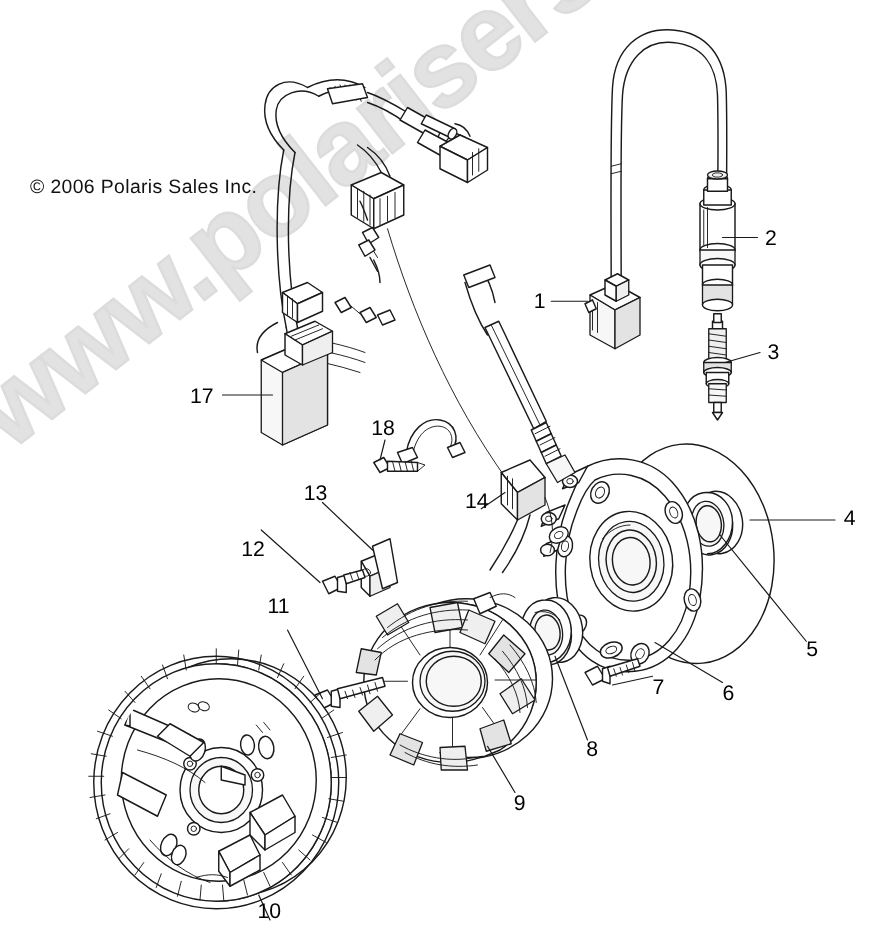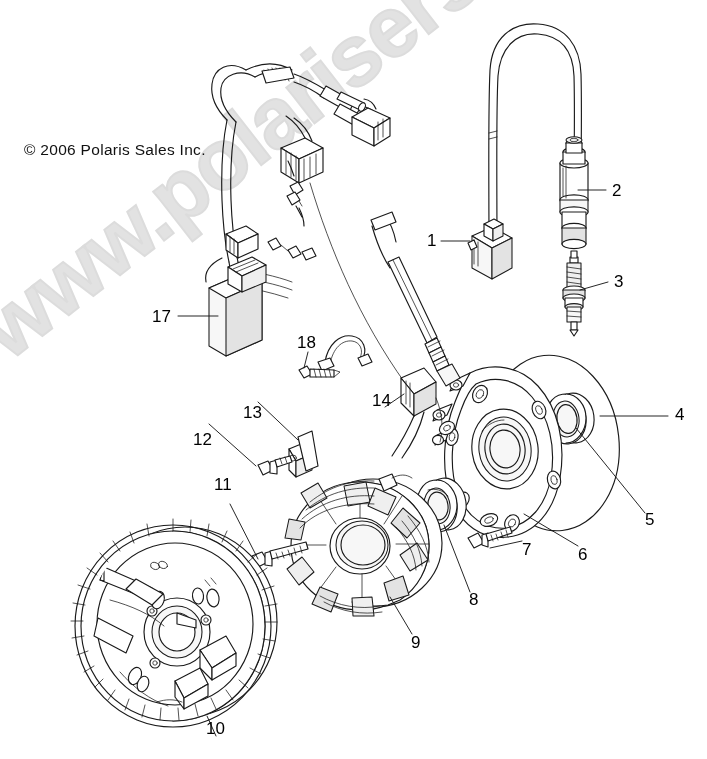--- a/index.html
+++ b/index.html
@@ -519,18 +519,18 @@
   <div class="num" style="left:614px;top:273px;">3</div>
   <div class="num" style="left:675px;top:406px;">4</div>
   <div class="num" style="left:645px;top:511px;">5</div>
   <div class="num" style="left:578px;top:546px;">6</div>
   <div class="num" style="left:522px;top:541px;">7</div>
   <div class="num" style="left:469px;top:591px;">8</div>
   <div class="num" style="left:411px;top:634px;">9</div>
   <div class="num" style="left:206px;top:720px;text-align:center;">10</div>
   <div class="num" style="left:214px;top:476px;">11</div>
   <div class="num" style="left:193px;top:431px;text-align:right;">12</div>
-  <div class="num" style="left:243px;top:386px;margin-top:18px;">13</div>
+  <div class="num" style="left:243px;top:386px;">13</div>
   <div class="num" style="left:372px;top:392px;text-align:center;">14</div>
   <div class="num" style="left:297px;top:334px;">18</div>
   <div class="num" style="left:152px;top:308px;">17</div>
 
 </div>
 
 </body></html>

